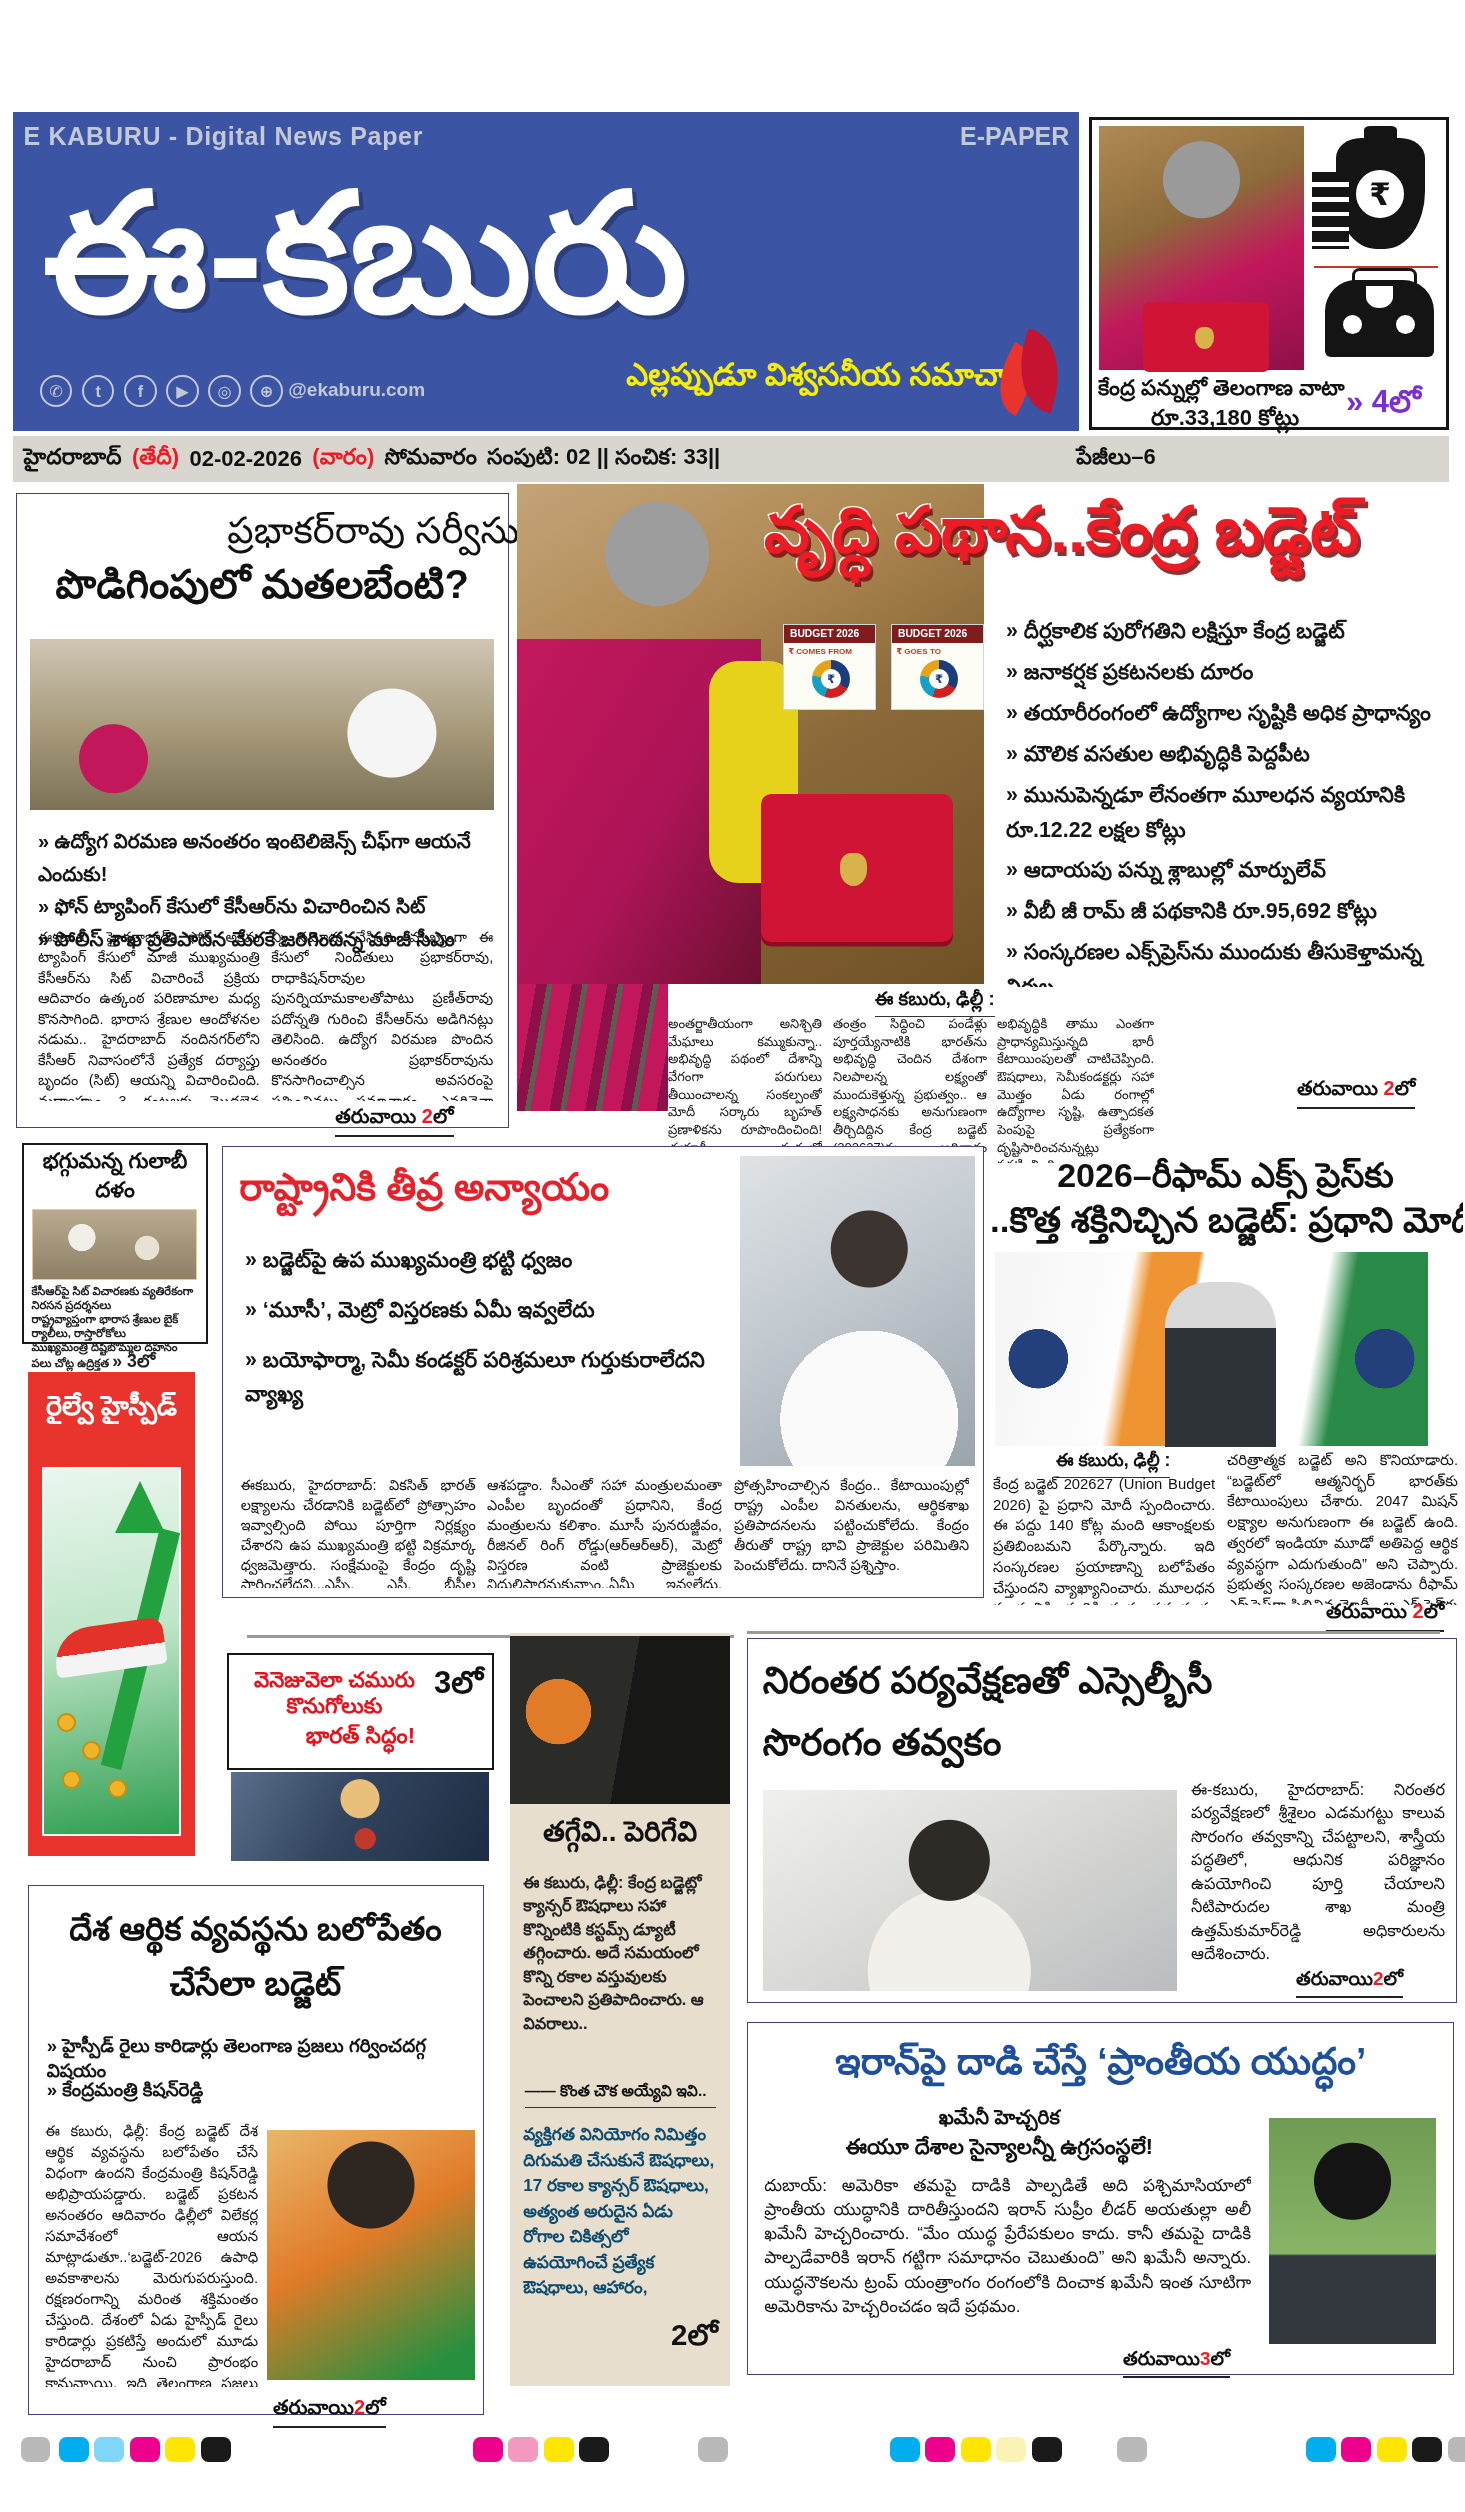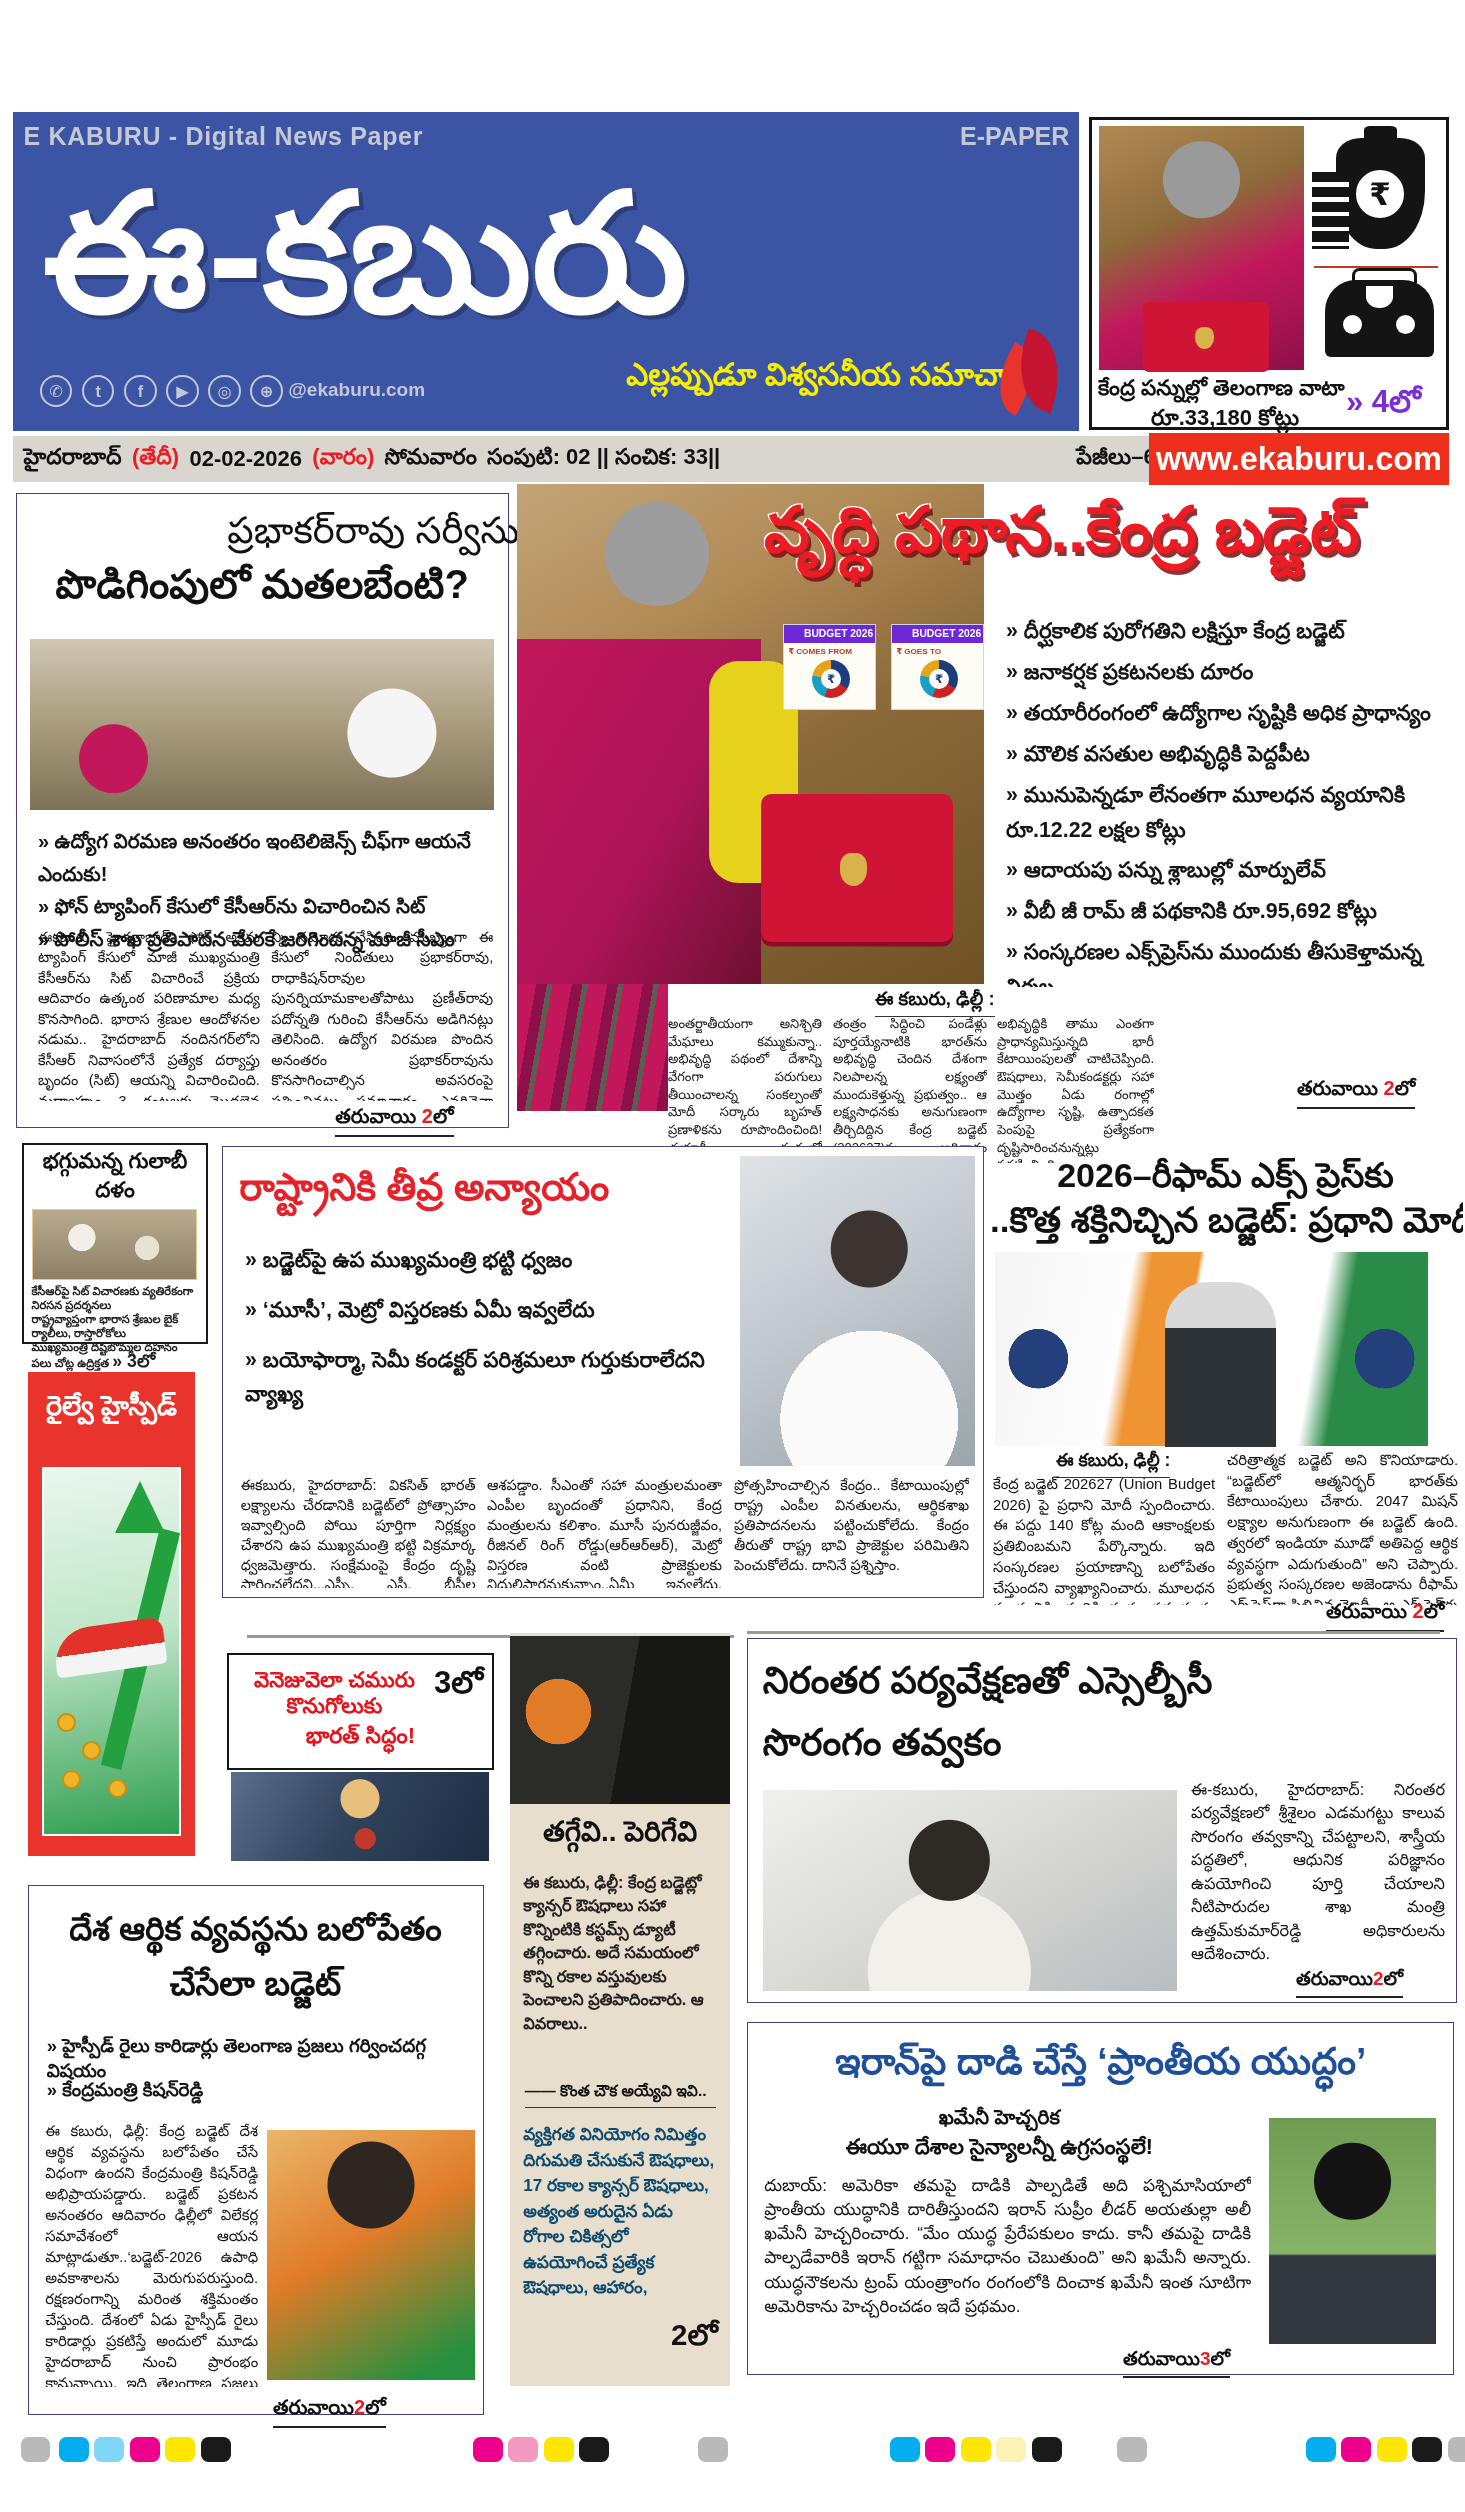--- a/index.html
+++ b/index.html
@@ -80,22 +80,22 @@
   #mp-sari{left:0;top:155px;width:244px;height:345px;background:linear-gradient(120deg,#c2185b 0%,#ad1457 55%,#6d1030 100%)}
   #mp-sleeve{left:192px;top:177px;width:89px;height:222px;background:#e6d21a;border-radius:29.5px}
   #mp-folder{left:244px;top:310px;width:192px;height:148px;background:#d01435;border-radius:10.3px;box-shadow:0 4.4px 0 #8f0c22}
   #mp-emblem{left:323px;top:369px;width:26.6px;height:32.5px;background:#d8b24a;border-radius:40% 40% 50% 50%}
   #mp-strip{left:517px;top:984px;width:151px;height:127px;
      background:repeating-linear-gradient(100deg,#c2185b 0 19px,#8e1048 19px 29.5px,#5c5c50 29.5px 35px)}
   #mainhead{left:764px;top:493px;width:696px;height:96px;font-size:64px;font-weight:bold;color:#ed1c24;
      white-space:nowrap;overflow:hidden;text-shadow:3px 3.7px 0 rgba(125,14,16,.85),-1.5px -1.5px 0 #fff,1.5px -1.5px 0 #fff}
   .bcard{top:624px;width:93px;height:86px;background:#fdfdf6;border:0.7px solid #cfd6de;box-sizing:border-box}
   #bc1{left:783px}#bc2{left:891px}
-  .bcard .bchead{position:absolute;left:0;top:0;width:100%;height:17.7px;background:#6d28d9;color:#fff;font-size:10.3px;font-weight:bold;
-      display:flex;align-items:center;padding-left:20px;box-sizing:border-box}
+  .bcard .bchead{position:absolute;left:0;top:0;width:100%;height:17.7px;background:#7f1d1d;color:#fff;font-size:10.3px;font-weight:bold;
+      display:flex;align-items:center;padding-left:6px;box-sizing:border-box}
   .bcard .bcsub{position:absolute;left:4.4px;top:20.7px;font-size:8.1px;font-weight:bold;color:#c0392b;white-space:nowrap}
   .donut{position:absolute;left:28px;top:35px;width:38px;height:38px;border-radius:50%;
      background:conic-gradient(#1b3e7a 0 120deg,#cc2222 120deg 200deg,#18a0c4 200deg 280deg,#e8a21a 280deg 360deg);
      display:flex;align-items:center;justify-content:center}
   .donut .hole{width:20.7px;height:20.7px;border-radius:50%;background:#fff;color:#1b3e7a;font-size:11.8px;font-weight:bold;
      display:flex;align-items:center;justify-content:center}
   #mainbullets{left:1006px;top:614px;width:455px;height:373px;font-size:21.4px;line-height:35px;overflow:hidden}
   #mainbullets .bullet{margin-bottom:5.9px}
   #maincap{left:875px;top:988px;font-size:18.5px;font-weight:bold;border-bottom:1.5px solid #333;padding-bottom:2.2px}
   .mbody{top:1015px;height:148px;font-size:13px;line-height:1.36;text-align:justify;overflow:hidden}
@@ -263,21 +263,20 @@
 
   <div id="datebar" class="abs">
     <span class="seg">హైదరాబాద్</span>
     <span class="seg red">(తేదీ)</span>
     <span class="seg">02-02-2026</span>
     <span class="seg red">(వారం)</span>
     <span class="seg">సోమవారం</span>
     <span class="seg" id="db-issue">సంపుటి: 02 || సంచిక: 33||</span>
     <span id="db-pages">పేజీలు–6</span>
   </div>
-  <div id="website" class="abs">www.ekaburu.com</div>
 
   <div id="a1" class="abs box">
     <div id="a1h1" class="abs">ప్రభాకర్‌రావు సర్వీసు</div>
     <div id="a1h2" class="abs">పొడిగింపులో మతలబేంటి?</div>
     <div id="a1photo" class="abs"></div>
     <div id="a1bullets" class="abs">
       <div class="bullet">ఉద్యోగ విరమణ అనంతరం ఇంటెలిజెన్స్ చీఫ్‌గా ఆయనే ఎందుకు!</div>
       <div class="bullet">ఫోన్ ట్యాపింగ్ కేసులో కేసీఆర్‌ను విచారించిన సిట్</div>
       <div class="bullet">పోలీస్ శాఖ ప్రతిపాదన మేరకే జరిగిందన్న మాజీ సీఎం</div>
     </div>

